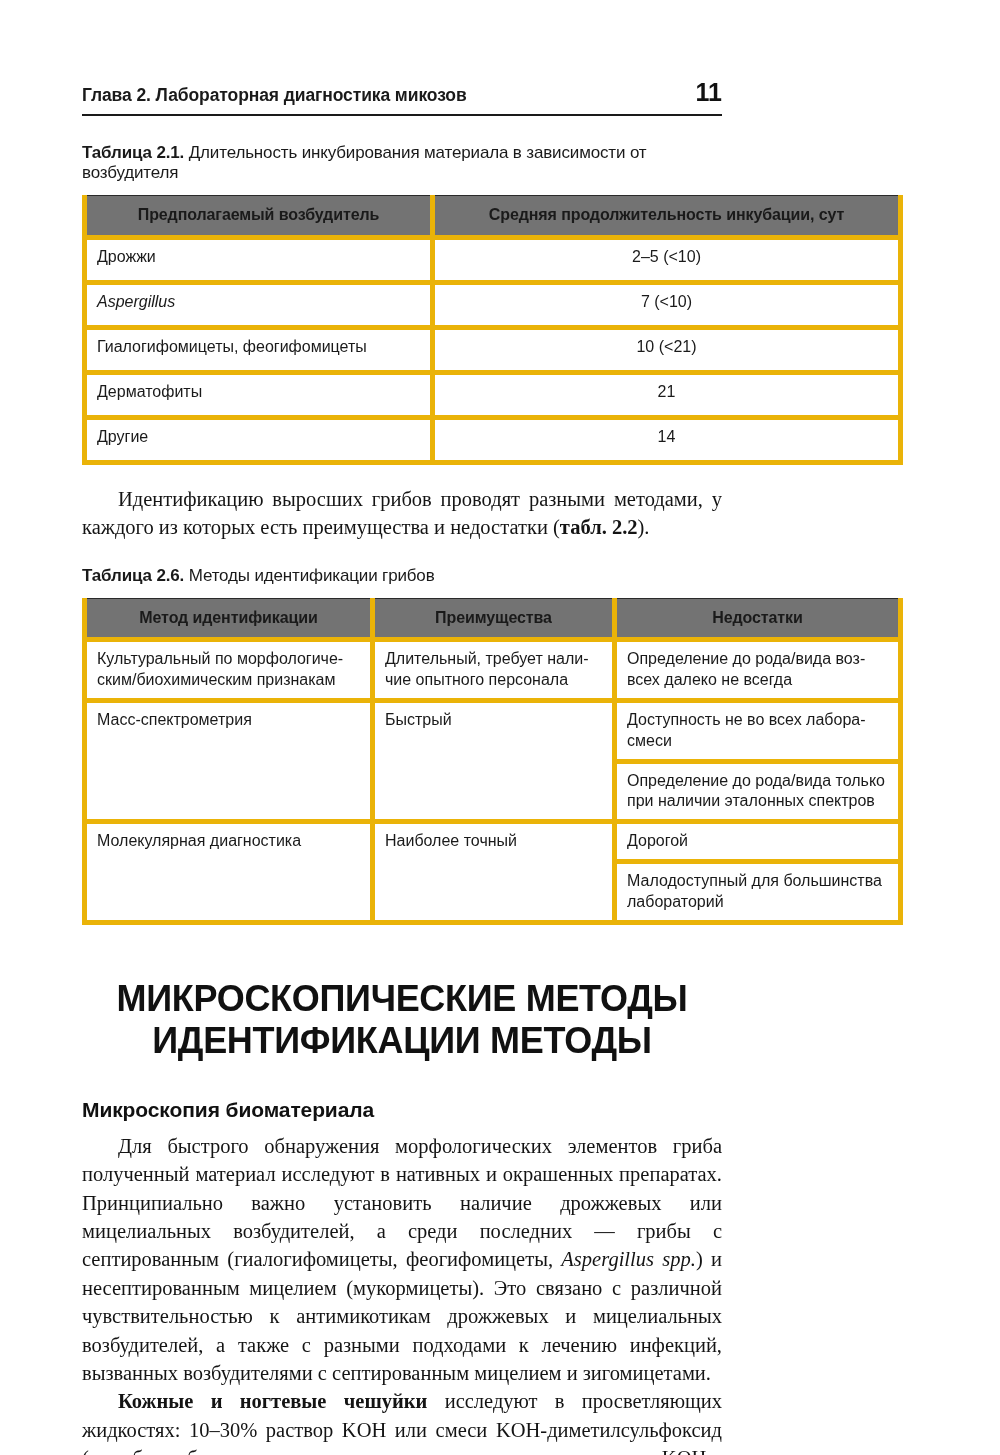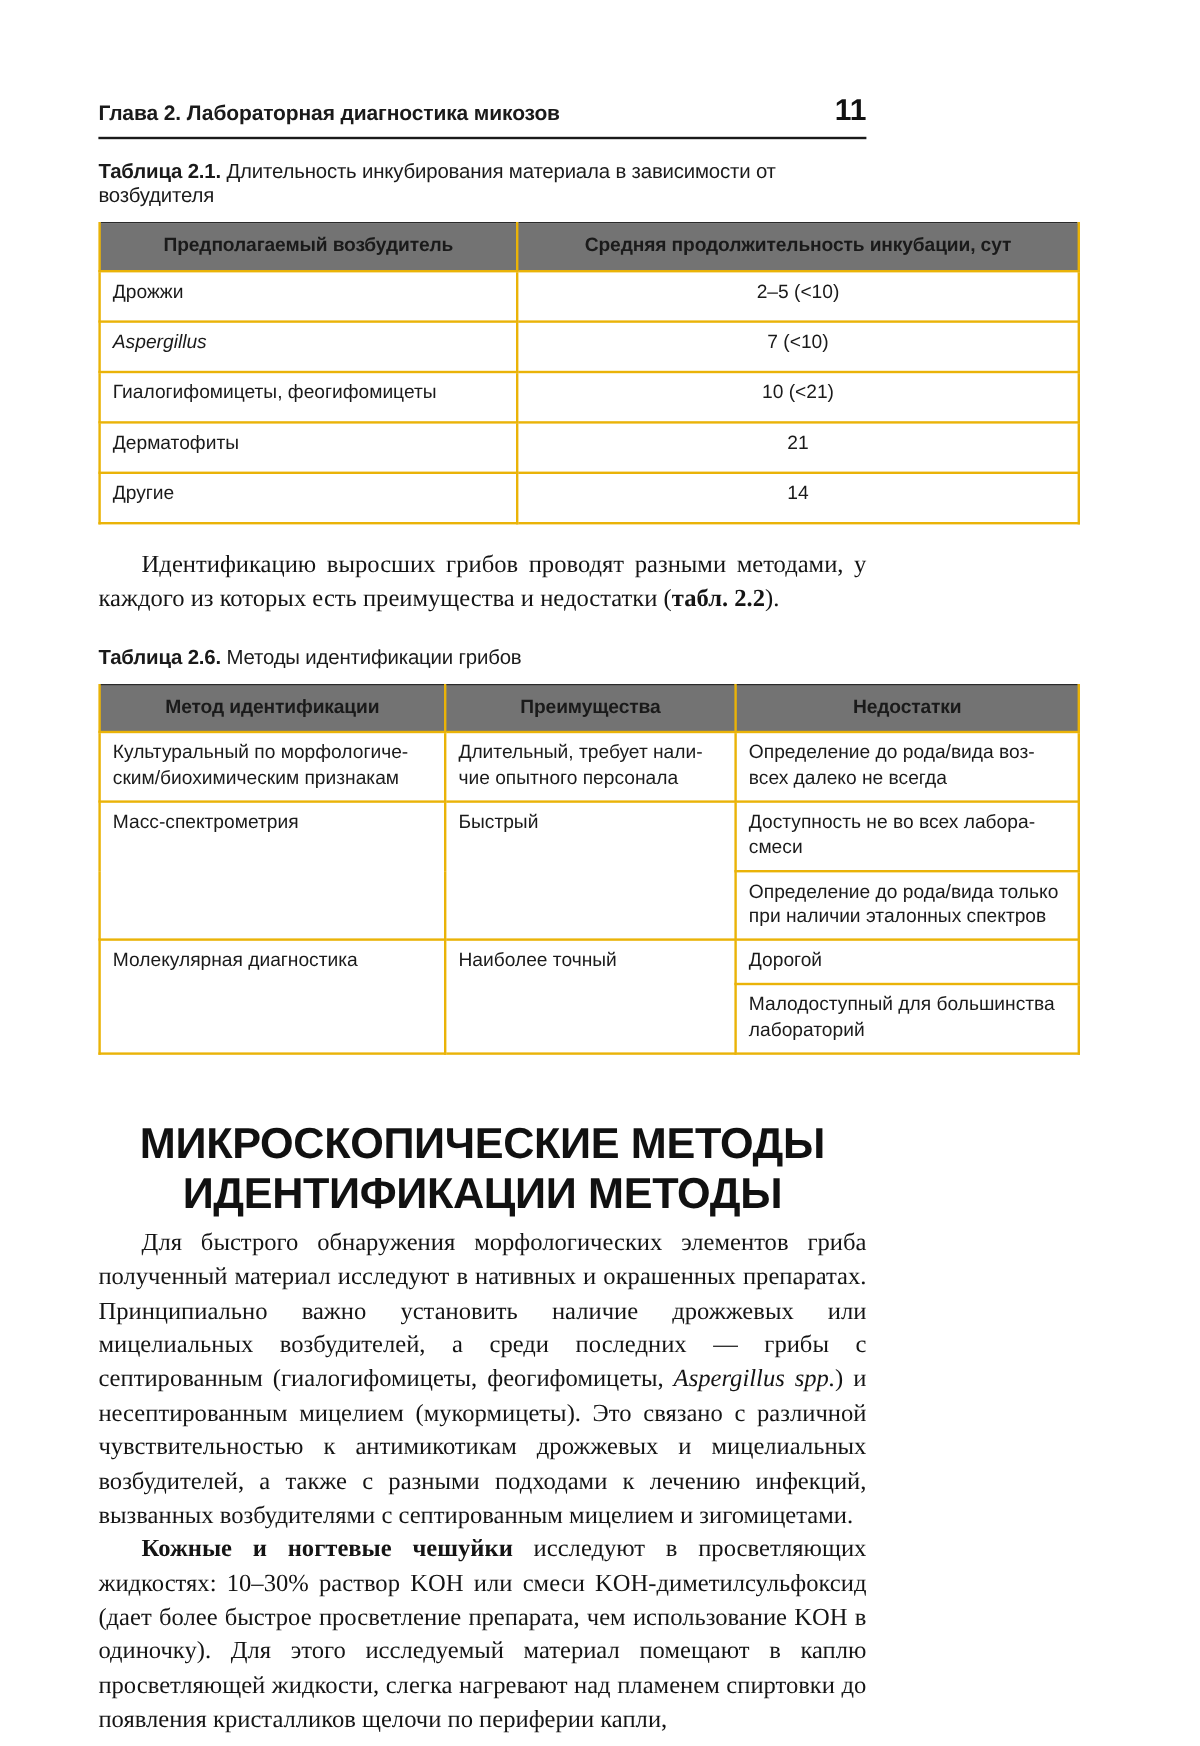--- a/index.html
+++ b/index.html
@@ -51,35 +51,35 @@
   
   .table-caption {
     font-family: "Liberation Sans", sans-serif;
     font-size: 17px;
     color: #1a1a1a;
     letter-spacing: -0.15px;
   }
   .table-caption .cap-label {
     font-weight: 700;
   }
-  .caption-1 { margin-top: 17px; margin-bottom: 12px; }
+  .caption-1 { margin-top: 27px; margin-bottom: 12px; }
   .caption-2 { margin-top: 24px; margin-bottom: 12px; }
 
   
   .doc-table {
     width: 816px;
     border-collapse: collapse;
     font-family: "Liberation Sans", sans-serif;
     font-size: 16px;
     color: #1a1a1a;
     table-layout: fixed;
   }
   .doc-table th,
   .doc-table td {
-    border: 2px solid #eab308;
+    border: 5px solid #eab308;
     padding: 7px 10px;
     vertical-align: top;
     line-height: 1.30;
     font-weight: 400;
   }
   .doc-table thead th {
     background: #737373;
     text-align: center;
     font-weight: 700;
     font-size: 16px;
@@ -235,19 +235,20 @@
         <td>Малодоступный для большин­ства лабораторий</td>
       </tr>
     </tbody>
   </table>
 
   <h1 class="section-title">
     <span>МИКРОСКОПИЧЕСКИЕ МЕТОДЫ</span><br>
     <span>ИДЕНТИФИКАЦИИ МЕТОДЫ</span>
   </h1>
 
+  <h2 class="subsection-title">Микроскопия биоматериала</h2>
 
   <div class="para-block">
     <p class="body"><span>Для быстрого обнаружения морфологических элементов гриба полученный материал исследуют в нативных и окрашенных препаратах. Принципиально важно установить наличие дрожжевых или мицелиальных возбудителей, а среди последних — грибы с септированным (гиалогифомицеты, феогифомицеты, </span><span class="i">Aspergillus spp.</span><span>) и несептированным мицелием (мукормицеты). Это связано с различной чувствительностью к антимикотикам дрожжевых и мицелиальных возбудителей, а также с разными подходами к лечению инфекций, вызванных возбудителями с септированным мицелием и зигомицетами.</span></p>
     <p class="body"><span class="b">Кожные и ногтевые чешуйки</span><span> исследуют в просветляющих жидкостях: 10–30% раствор KOH или смеси KOH-диметилсульфоксид (дает более быстрое просветление препарата, чем использование KOH в одиночку). Для этого исследуемый материал помещают в каплю просветляющей жидкости, слегка нагревают над пламенем спиртовки до появления кристалликов щелочи по периферии капли,</span></p>
   </div>
 
 </div>
 
 </body></html>

